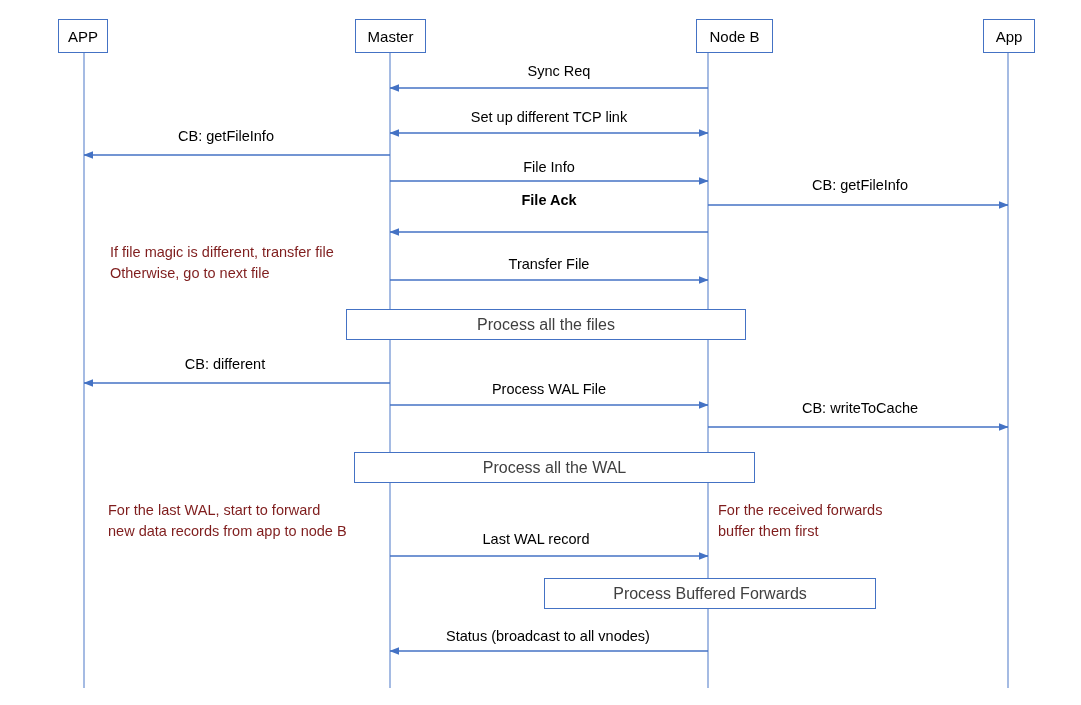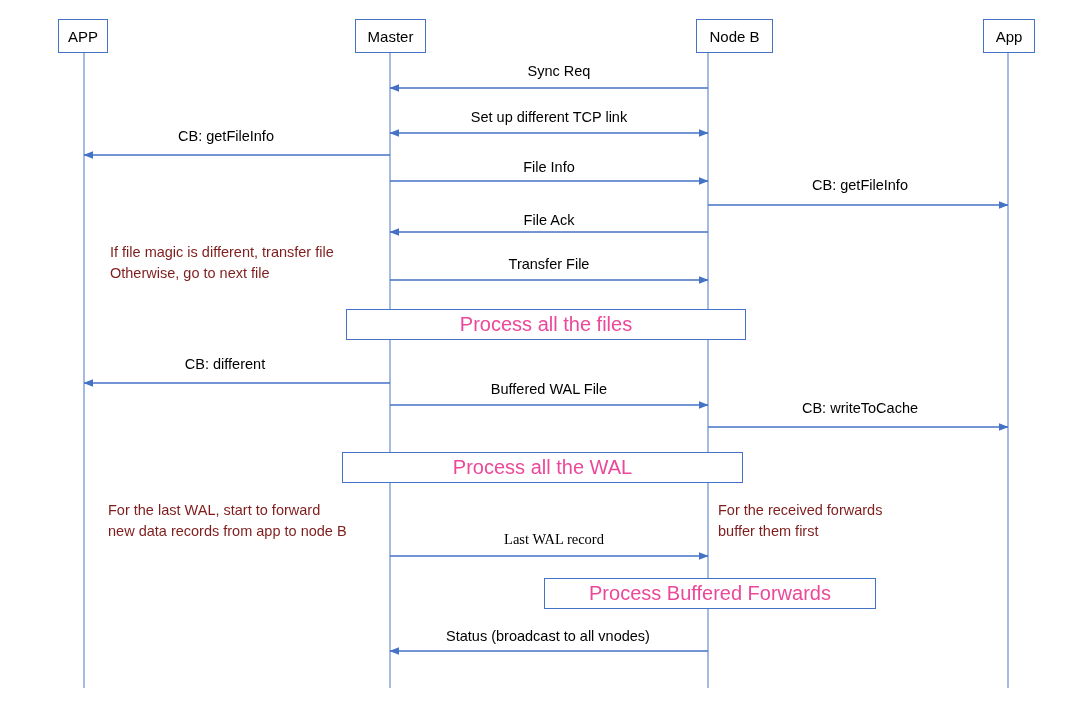--- a/index.html
+++ b/index.html
@@ -52,22 +52,22 @@
     z-index: 4;
   }
   .act-box {
     position: absolute;
     border: 1.6px solid #4472C4;
     background: #ffffff;
     box-sizing: border-box;
     display: flex;
     align-items: center;
     justify-content: center;
-    font-size: 20px;
-    color: #ec4899;
+    font-size: 16px;
+    color: #404040;
     z-index: 6;
   }
 </style>
 </head>
 <body>
 
 <div id="diagram">
 
   <svg id="canvas" xmlns="http://www.w3.org/2000/svg">
     <defs>
@@ -105,31 +105,31 @@
       <div class="actor-box" style="left: 355px; top: 19px; width: 71px; height: 34px;">Master</div>
       <div class="actor-box" style="left: 670px; top: 19px; width: 77px; height: 34px; margin-left: 26px;">Node B</div>
       <div class="actor-box" style="left: 983px; top: 19px; width: 52px; height: 34px;">App</div>
     </div>
   <div id="msg-labels">
       <div class="msg-label" style="left: 559px; top: 63px;">Sync Req</div>
       <div class="msg-label" style="left: 549px; top: 109px;">Set up different TCP link</div>
       <div class="msg-label" style="left: 226px; top: 128px;">CB: getFileInfo</div>
       <div class="msg-label" style="left: 549px; top: 159px;">File Info</div>
       <div class="msg-label" style="left: 860px; top: 177px;">CB: getFileInfo</div>
-      <div class="msg-label" style="left: 549px; top: 212px;">File Ack</div>
+      <div class="msg-label" style="left: 549px; top: 192px; font-weight: bold;">File Ack</div>
       <div class="msg-label" style="left: 549px; top: 256px;">Transfer File</div>
       <div class="msg-label" style="left: 225px; top: 356px;">CB: different</div>
-      <div class="msg-label" style="left: 549px; top: 381px;">Buffered WAL File</div>
+      <div class="msg-label" style="left: 549px; top: 381px;">Process WAL File</div>
       <div class="msg-label" style="left: 860px; top: 400px;">CB: writeToCache</div>
-      <div class="msg-label" style="left: 554px; top: 531px; font-family: Liberation Serif, serif;">Last WAL record</div>
+      <div class="msg-label" style="left: 536px; top: 531px;">Last WAL record</div>
       <div class="msg-label" style="left: 548px; top: 628px;">Status (broadcast to all vnodes)</div>
     </div>
   <div id="act-boxes">
       <div class="act-box" style="left: 346px; top: 309px; width: 400px; height: 31px;">Process all the files</div>
-      <div class="act-box" style="left: 342px; top: 452px; width: 401px; height: 31px;">Process all the WAL</div>
+      <div class="act-box" style="left: 354px; top: 452px; width: 401px; height: 31px;">Process all the WAL</div>
       <div class="act-box" style="left: 544px; top: 578px; width: 332px; height: 31px;">Process Buffered Forwards</div>
     </div>
   <div id="notes">
       <div class="note" style="left: 110px; top: 242px; width: 268px;">If file magic is different, transfer file
 Otherwise, go to next file</div>
       <div class="note" style="left: 108px; top: 500px; width: 272px;">For the last WAL, start to forward
 new data records from app to node B</div>
       <div class="note" style="left: 718px; top: 500px; width: 200px;">For the received forwards
 buffer them first</div>
     </div>

